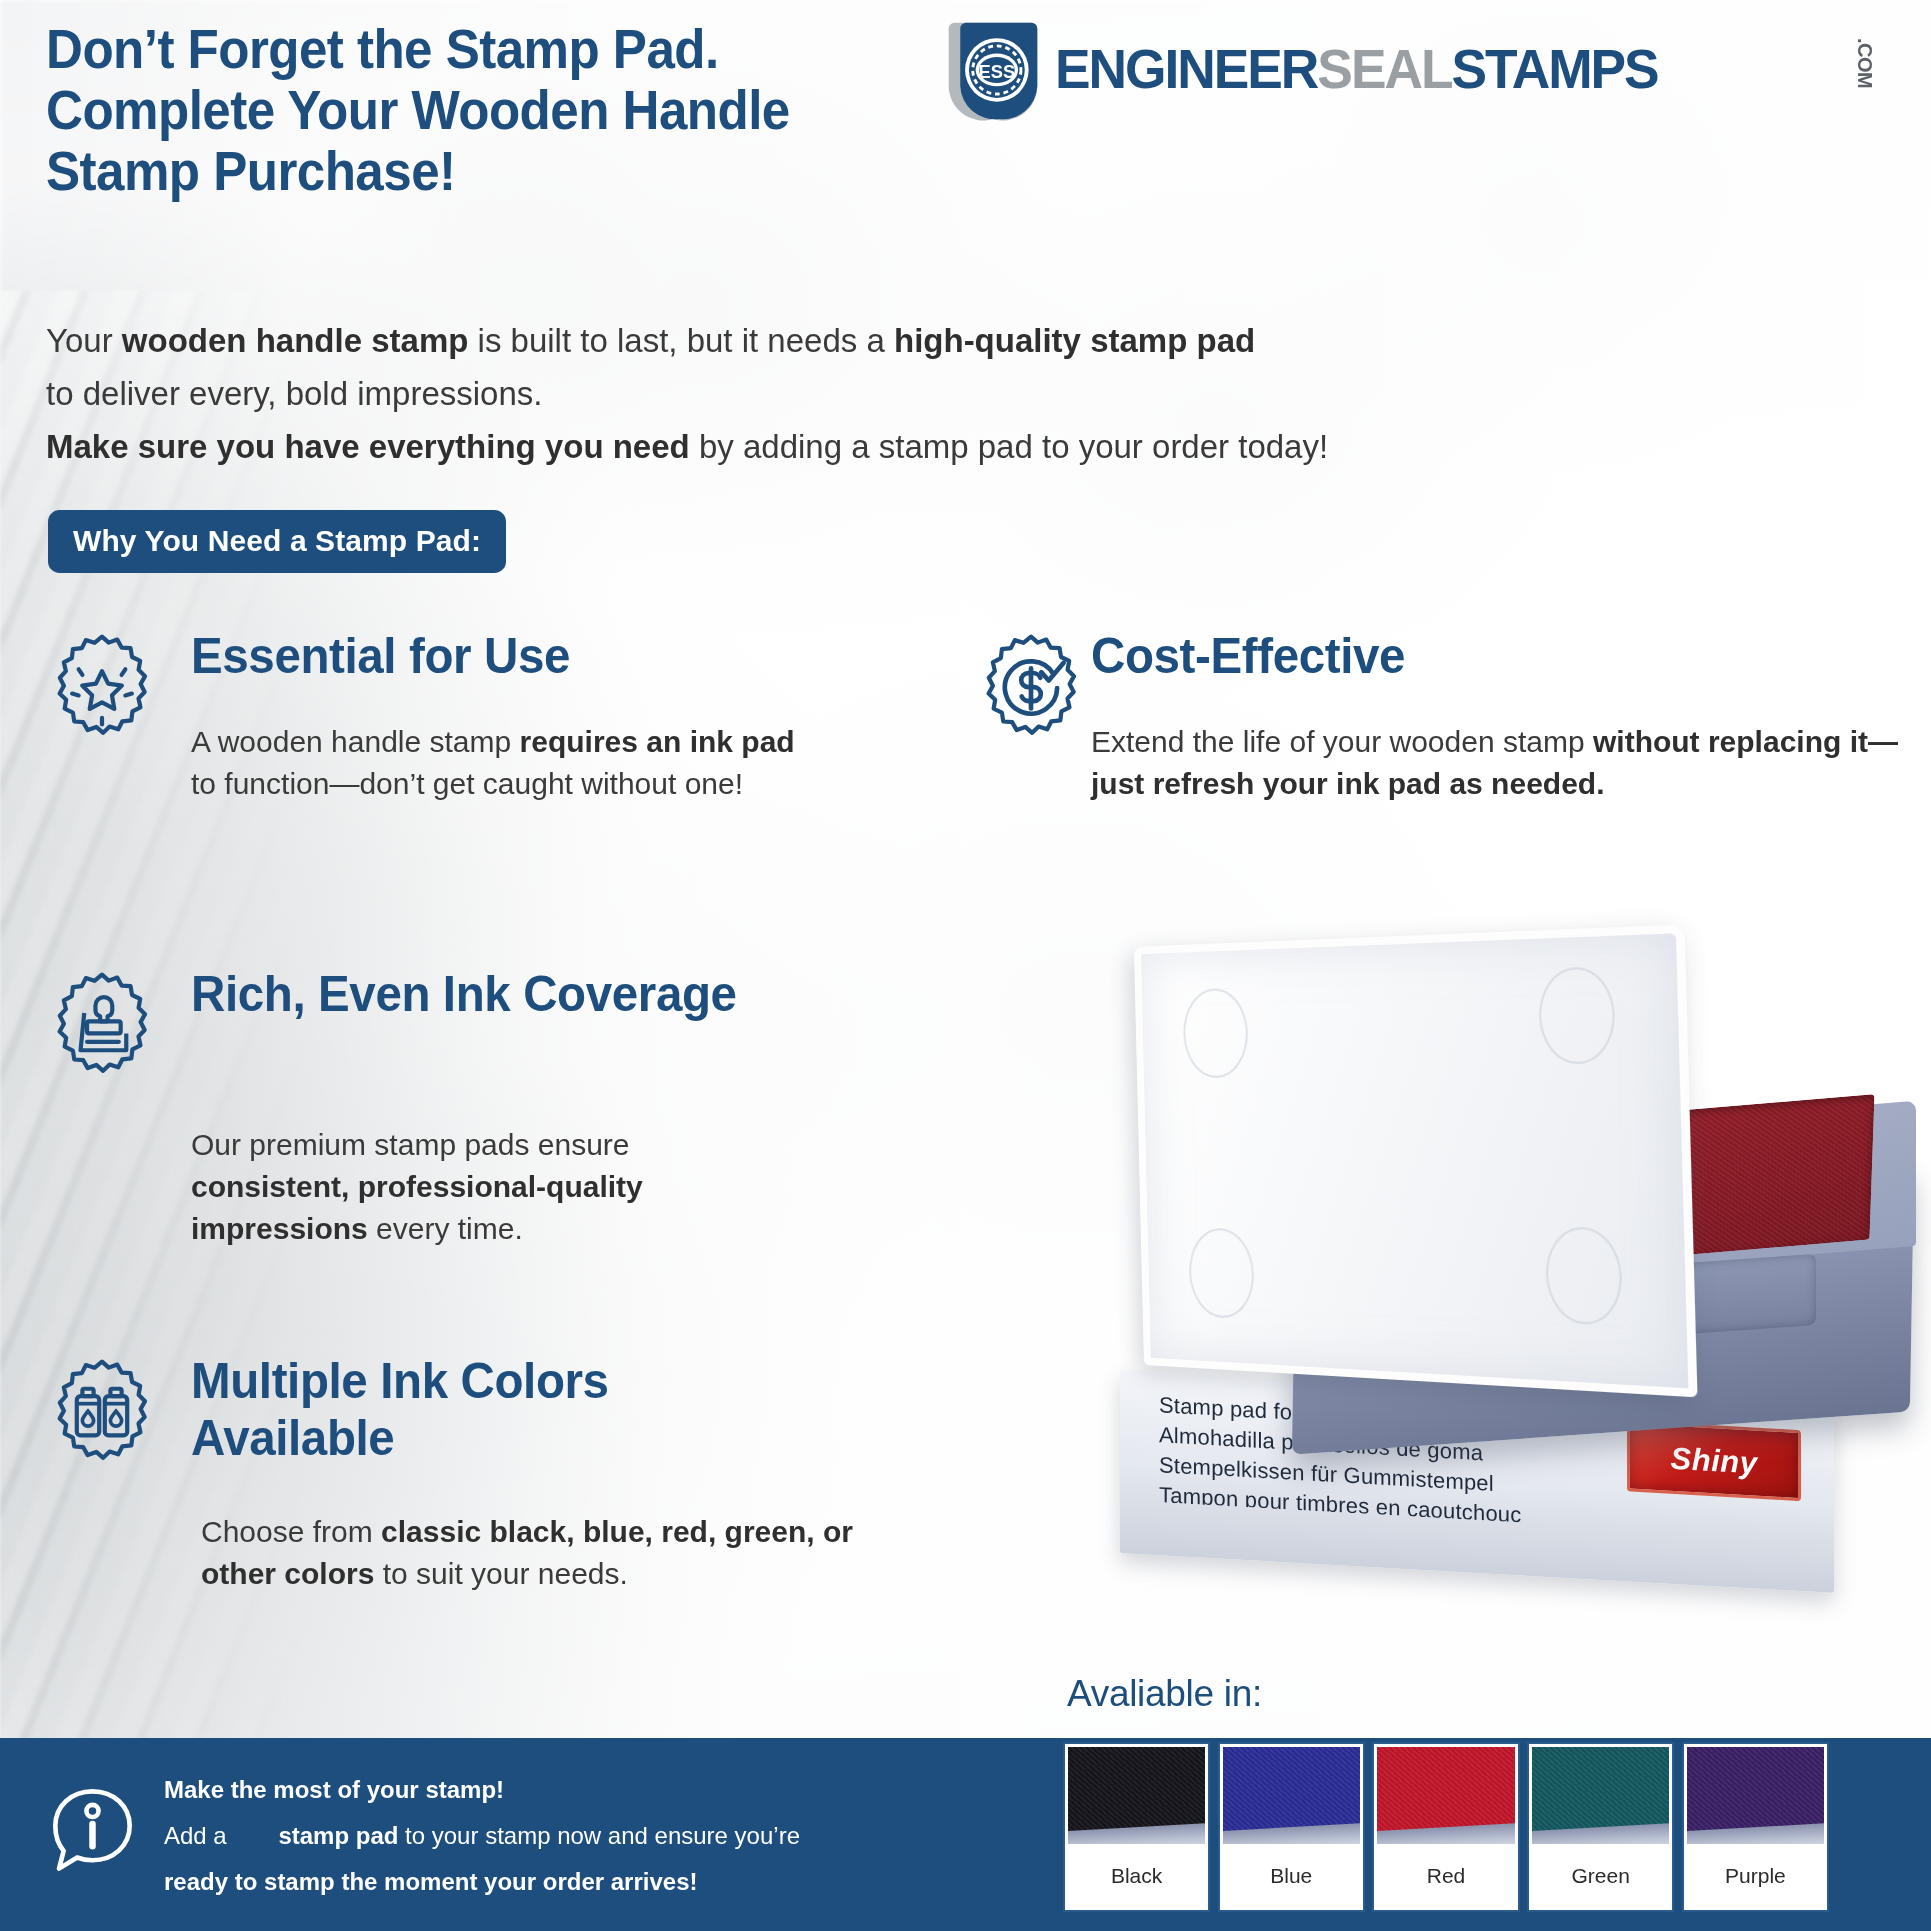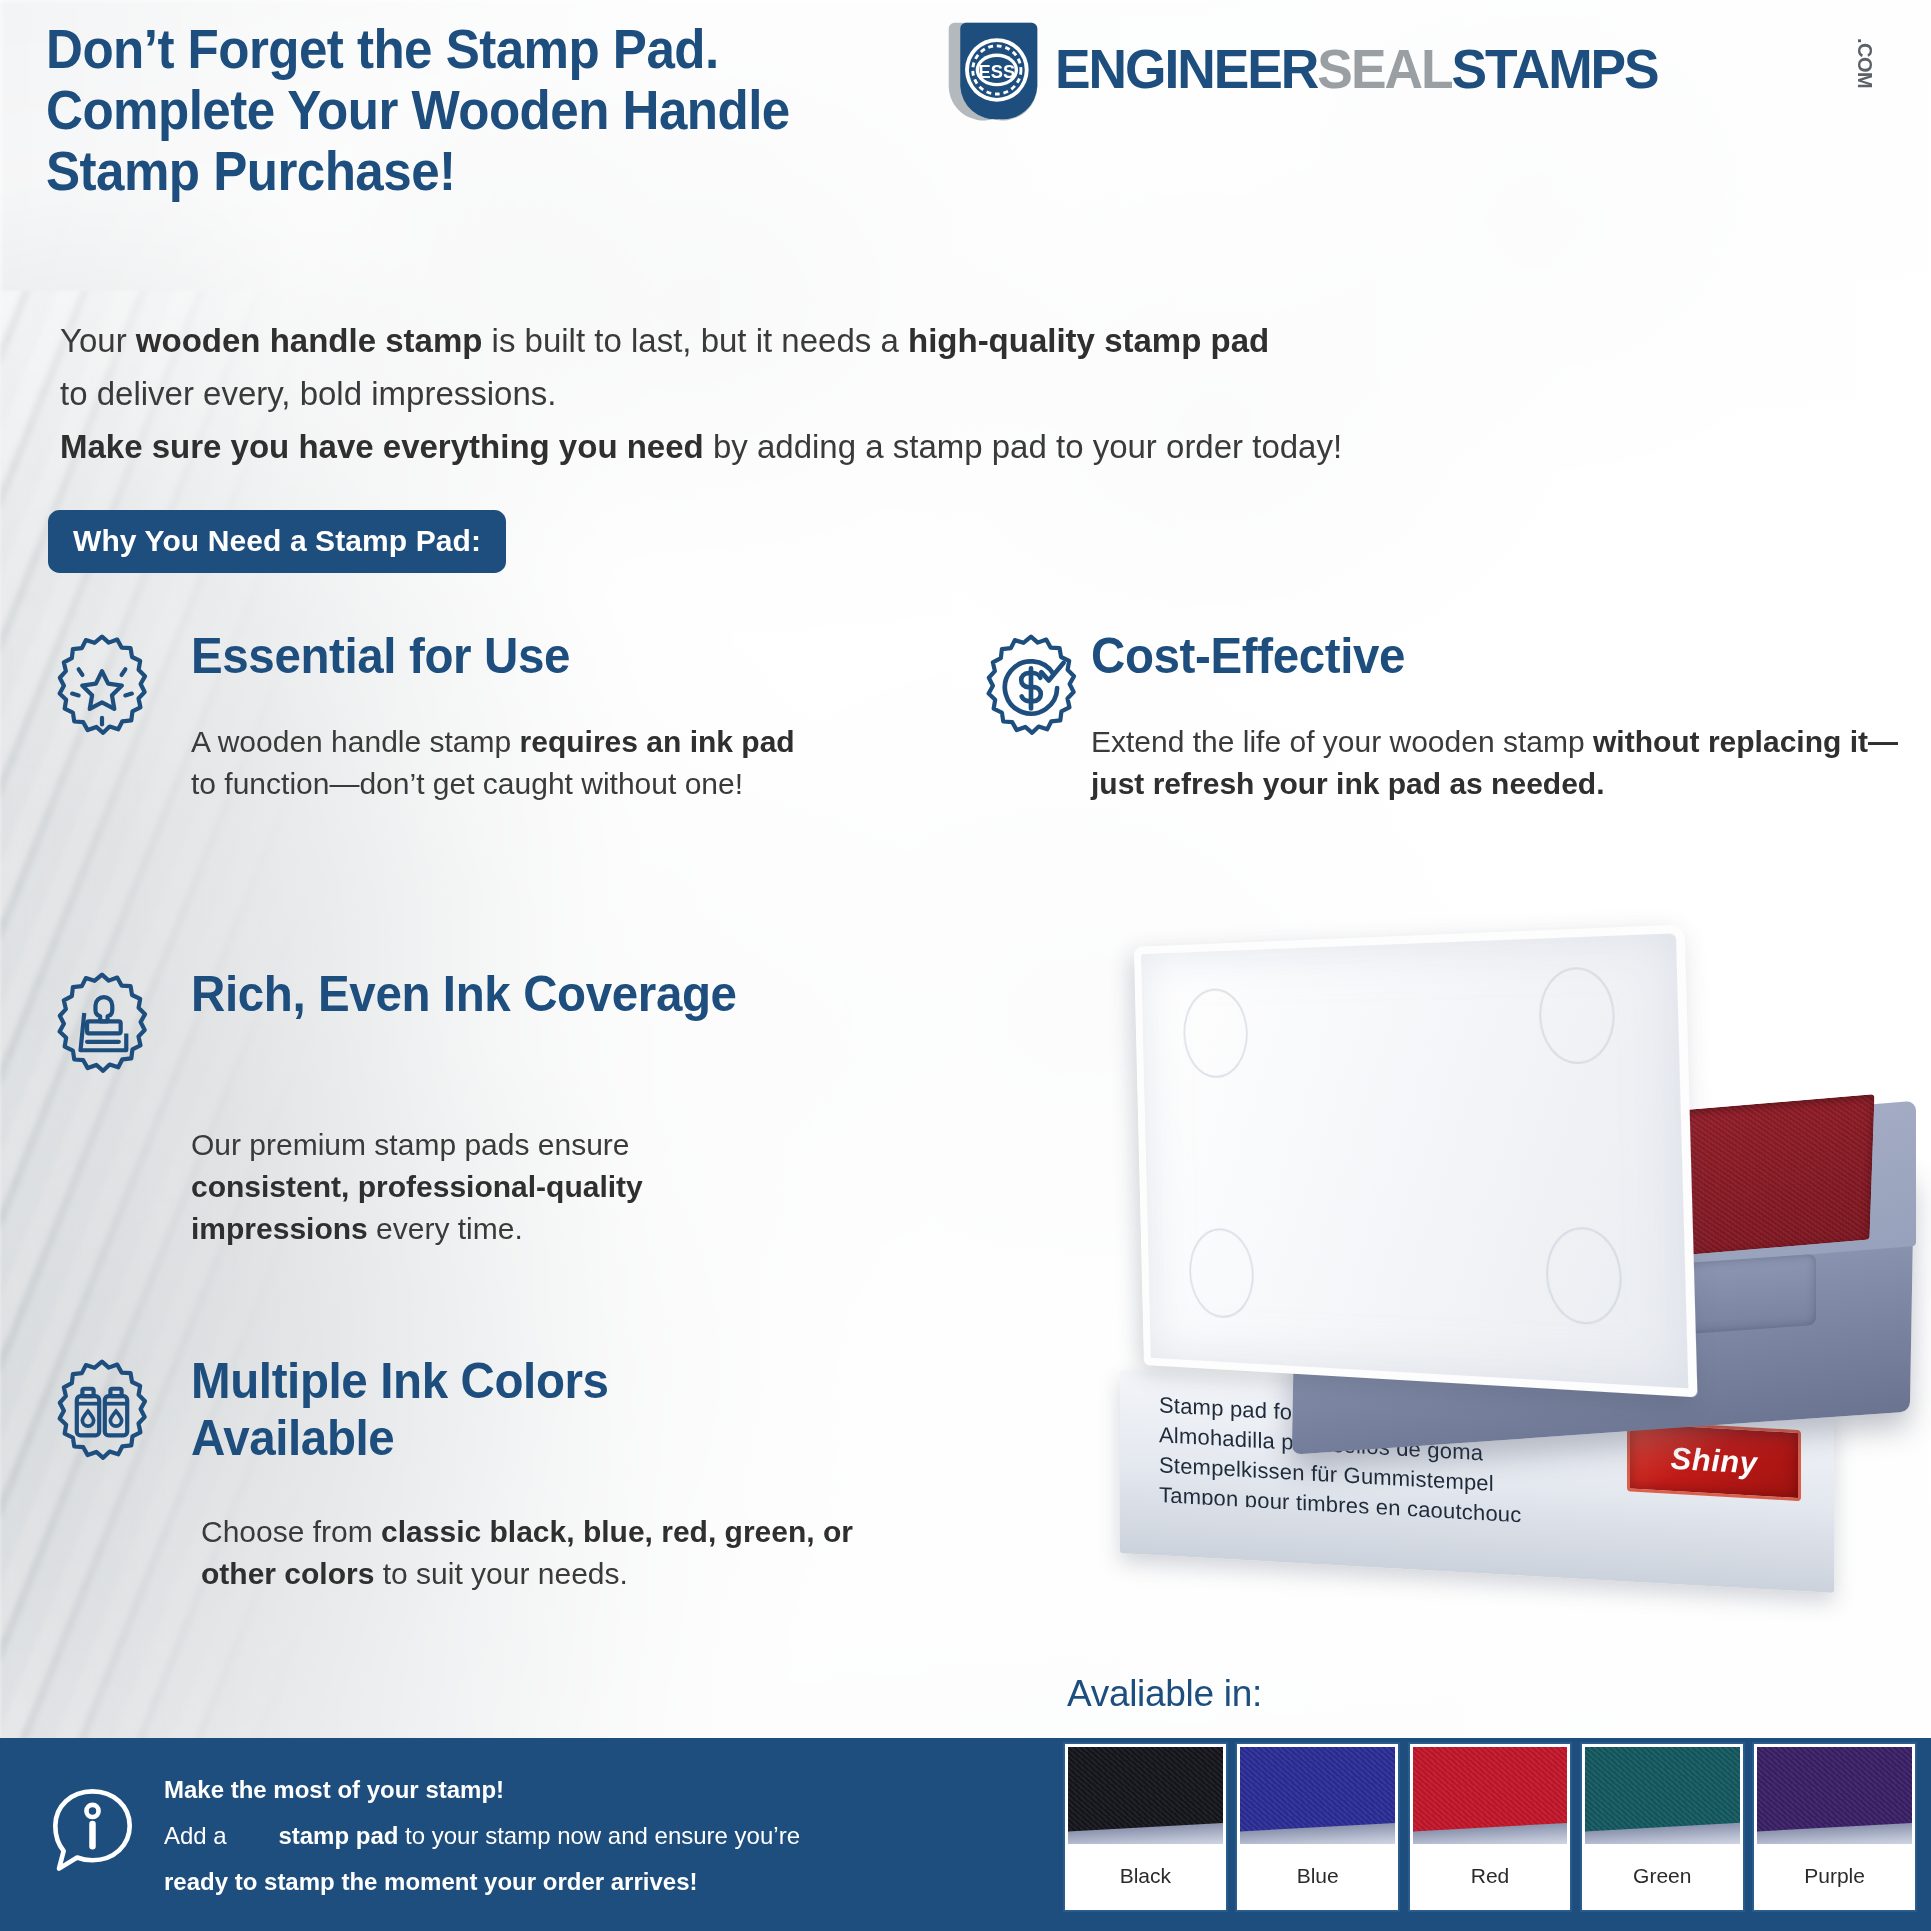--- a/index.html
+++ b/index.html
@@ -72,21 +72,21 @@
   .lg-gray{ color:#9a9fa3; }
   #logo-dotcom{
     position:absolute; left:935px; top:21px;
     font-size:20px; font-weight:bold; color:#5b6168;
     transform: rotate(90deg); transform-origin:left top;
     letter-spacing:-0.5px;
   }
 
   
   #intro{
-    position:absolute; left:60px; top:314px; width:1719px;
+    position:absolute; left:46px; top:314px; width:1719px;
     font-size:33px; line-height:53px; color:#3a3a3a;
     font-weight:400;
   }
   #intro b{ font-weight:bold; color:#2f2f2f; }
 
   
   #why-badge{
     position:absolute; left:48px; top:510px;
     background:#1d4e7e; color:#ffffff;
     border-radius:11.6px;
@@ -204,21 +204,21 @@
     border-radius:7.7px; transform:skewY(-4deg);
     box-shadow: inset 0 0 9.7px rgba(40,48,70,.35);
   }
 
   
   #avail-title{
     position:absolute; left:1067px; top:1673px;
     color:#1d4e7e; font-size:37px; font-weight:normal; letter-spacing:-0.3px;
   }
   #swatch-row{
-    position:absolute; left:1065px; top:1744px; width:850px; height:166px;
+    position:absolute; left:1065px; top:1744px; width:762px; height:166px;
     display:flex; gap:11.6px; z-index:9;
   }
   .swatch{
     flex:1; background:#ffffff; border:3.9px solid #ffffff;
     box-shadow:0 0 0 1.9px #2b5d8e;
     display:flex; flex-direction:column;
   }
   .sw-color{
     height:97px; position:relative; overflow:hidden;
     background-image: repeating-linear-gradient(41deg, rgba(255,255,255,.05) 0 1.9px, rgba(0,0,0,.06) 1.9px 3.9px);

